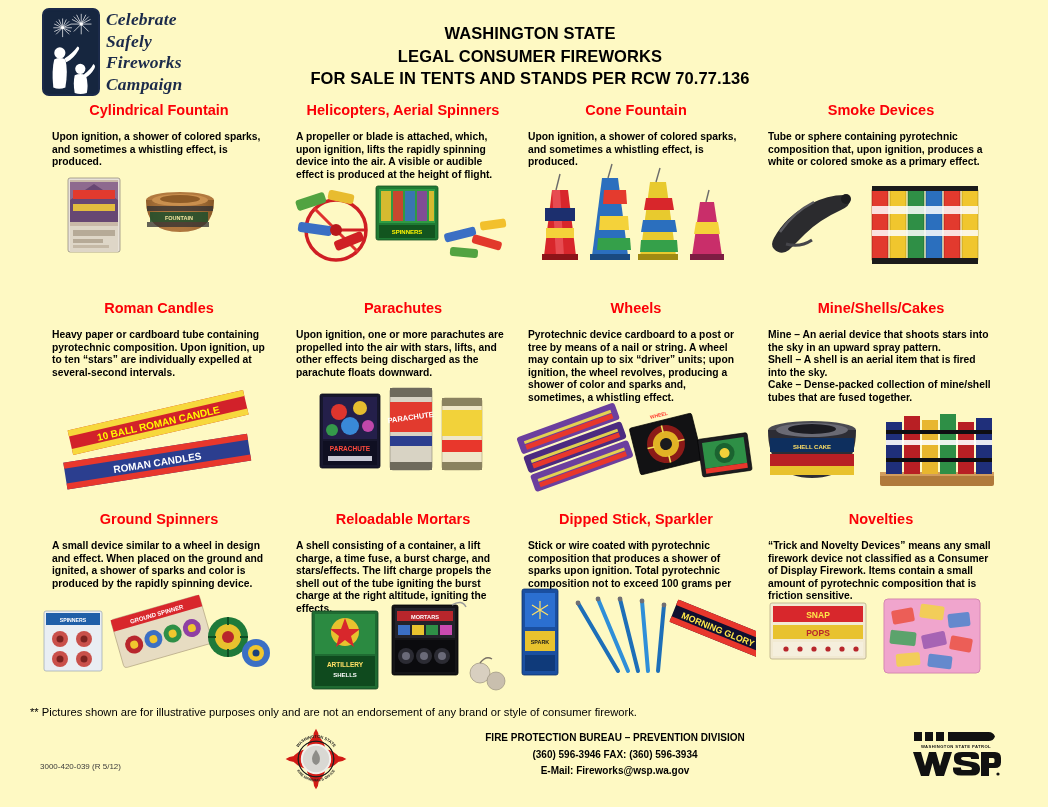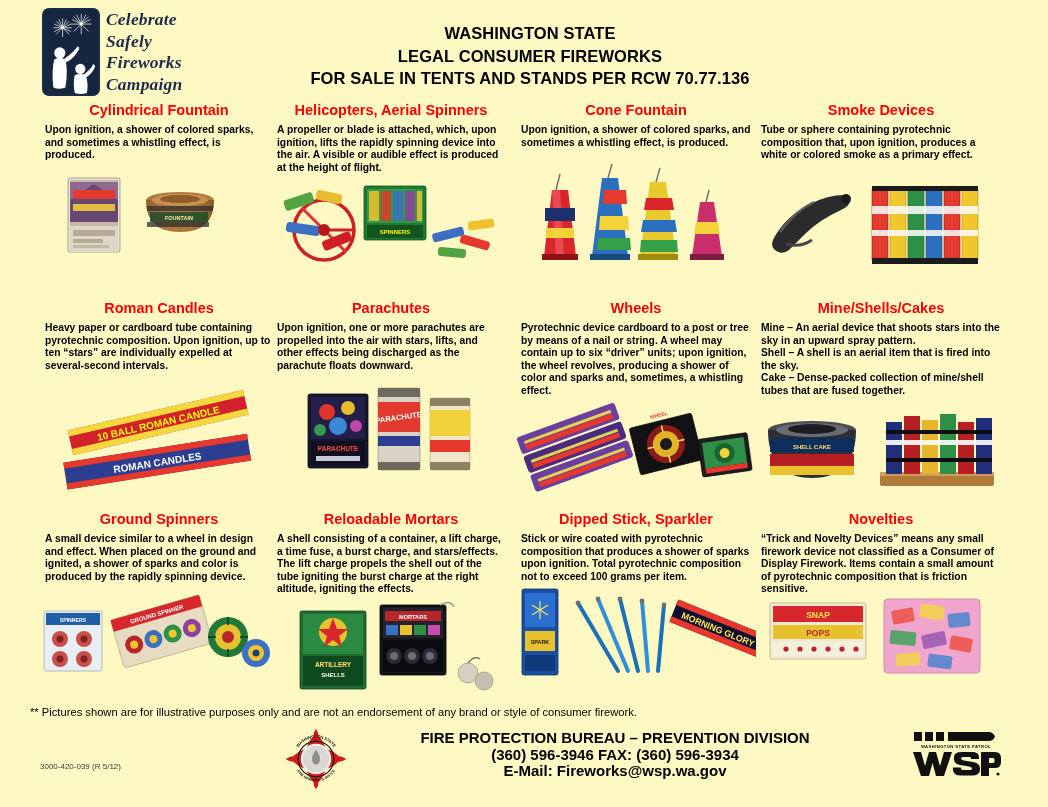--- a/index.html
+++ b/index.html
@@ -37,49 +37,49 @@
 
   
   .grid { position: absolute; left: 0; top: 102px; width: 1048px; }
   .row { position: relative; width: 904px; }
   .row.r1 { height: 192px; }
   .row.r2 { height: 205px; }
   .row.r3 { height: 205px; }
 
   .cell { position: absolute; top: 0; }
   .c0 { left: 40px;  width: 238px; }
-  .c1 { left: 272px; width: 238px; }
+  .c1 { left: 284px; width: 238px; }
   .c2 { left: 516px; width: 240px; }
   .c3 { left: 756px; width: 250px; }
 
   .cat-title {
     color: #fb0007; font-weight: bold; font-size: 14.5px;
     text-align: center; line-height: 17px; margin: 0 0 2px 0;
     white-space: nowrap;
   }
   .cat-desc {
     color: #000; font-weight: bold; font-size: 10.3px;
-    line-height: 12.6px; text-align: left; margin: 5px;
+    line-height: 12.6px; text-align: left; margin: 12px;
   }
 
   .imgs { position: absolute; left: 0; width: 100%; }
 
   
   .footnote {
     position: absolute; left: 30px; top: 706px;
     font-size: 11.2px; font-weight: normal; color: #000;
   }
   .formnum {
     position: absolute; left: 40px; top: 762px;
     font-size: 8px; color: #3a3a3a;
   }
   .fm-badge { position: absolute; left: 283px; top: 726px; width: 66px; height: 66px; }
   .agency {
     position: absolute; left: 355px; top: 730px; width: 520px;
-    text-align: center; font-size: 15px; font-weight: bold;
+    text-align: center; font-size: 10px; font-weight: bold;
     line-height: 16.5px; color: #000;
   }
   .wsp-logo { position: absolute; left: 910px; top: 730px; width: 92px; height: 48px; }
 </style>
 </head>
 <body>
 
 <div class="page">
 
   <div class="header">

